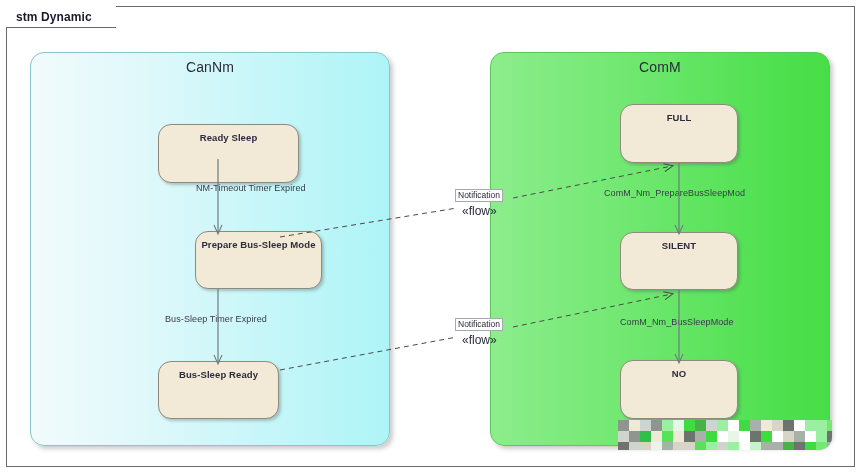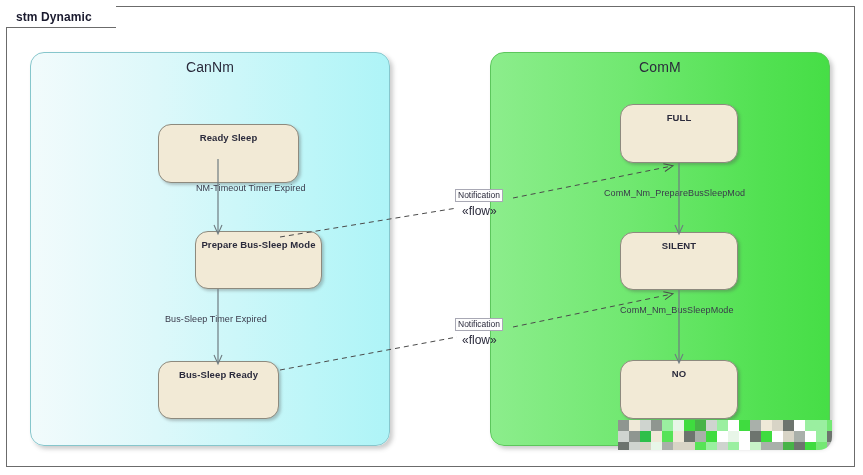--- a/index.html
+++ b/index.html
@@ -277,21 +277,21 @@
   <div class="state" style="left:620px; top:360px; width:118px; height:59px;">
     <div class="state-label">NO</div>
   </div>
 
   <div class="transition-label" style="left:160px; top:183px;padding-left:36px;">NM-Timeout Timer Expired</div>
 
   <div class="transition-label" style="left:165px; top:314px;">Bus-Sleep Timer Expired</div>
 
   <div class="transition-label" style="left:604px; top:188px;">ComM_Nm_PrepareBusSleepMod</div>
 
-  <div class="transition-label" style="left:620px; top:305px;">ComM_Nm_BusSleepMode</div>
+  <div class="transition-label" style="left:620px; top:317px;">ComM_Nm_BusSleepMode</div>
 
   <div class="flow-label" style="left:455px; top:189px;">Notification</div>
   <div class="flow-stereo" style="left:462px; top:204px;">«flow»</div>
 
   <div class="flow-label" style="left:455px; top:318px;">Notification</div>
   <div class="flow-stereo" style="left:462px; top:333px;">«flow»</div>
 
   <div id="redaction">
       <div class="px" style="left: 0px; top: 0px; width: 11px; height: 11px; background: rgb(143, 150, 144);"></div>
       <div class="px" style="left: 11px; top: 0px; width: 11px; height: 11px; background: rgb(239, 233, 216);"></div>

